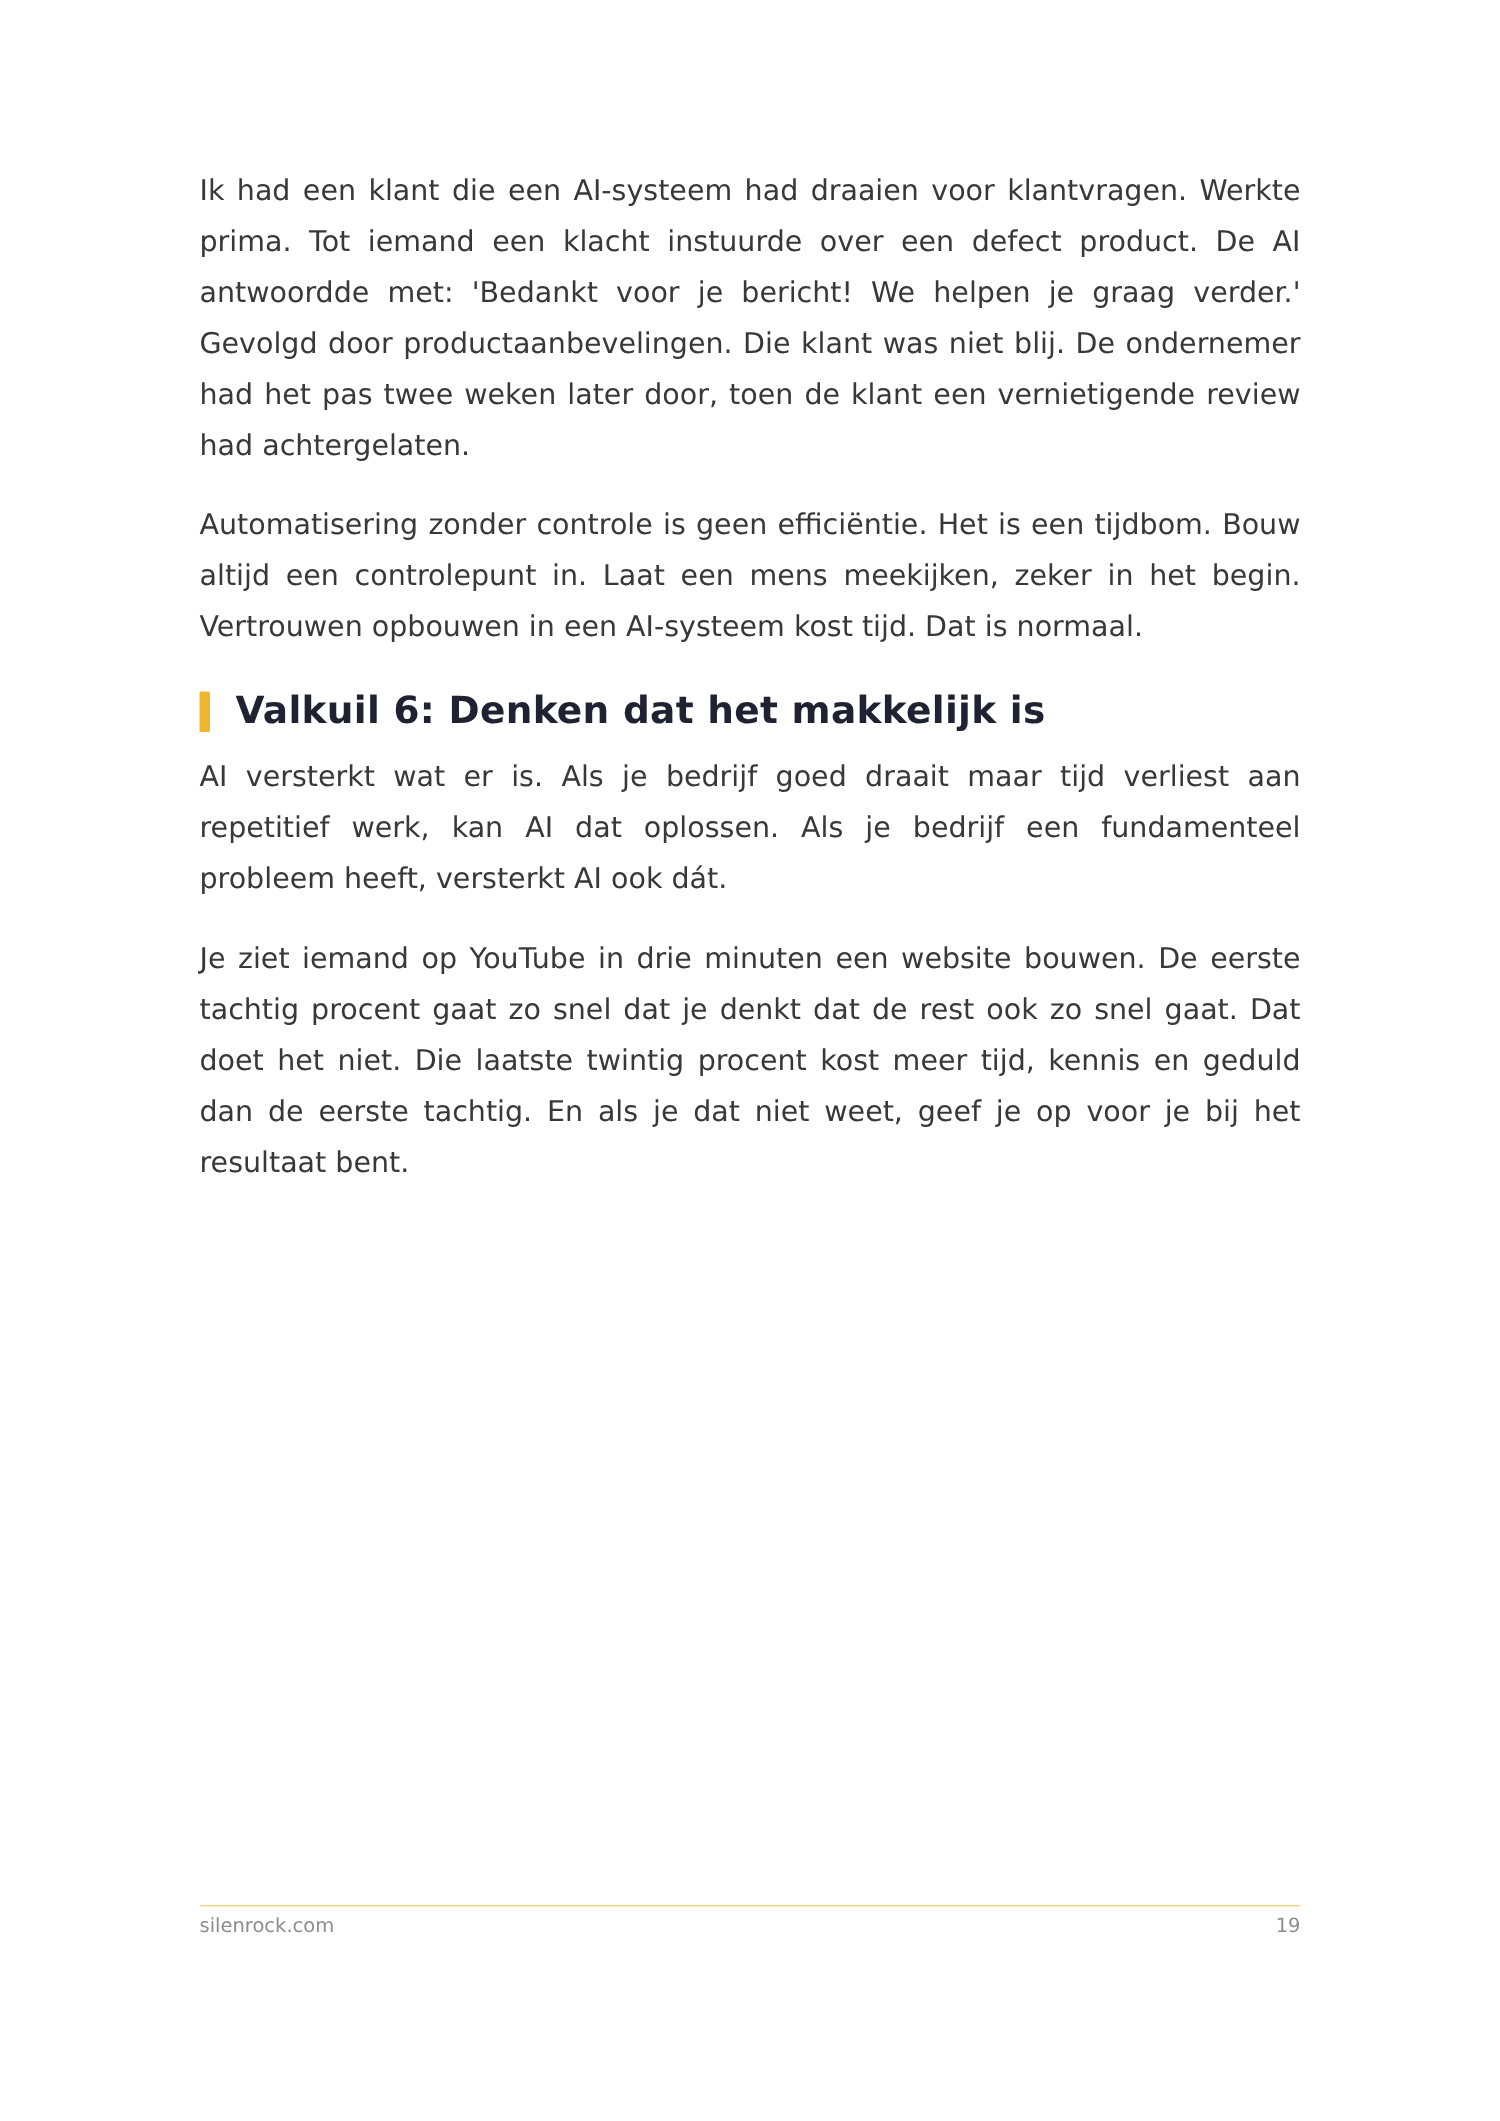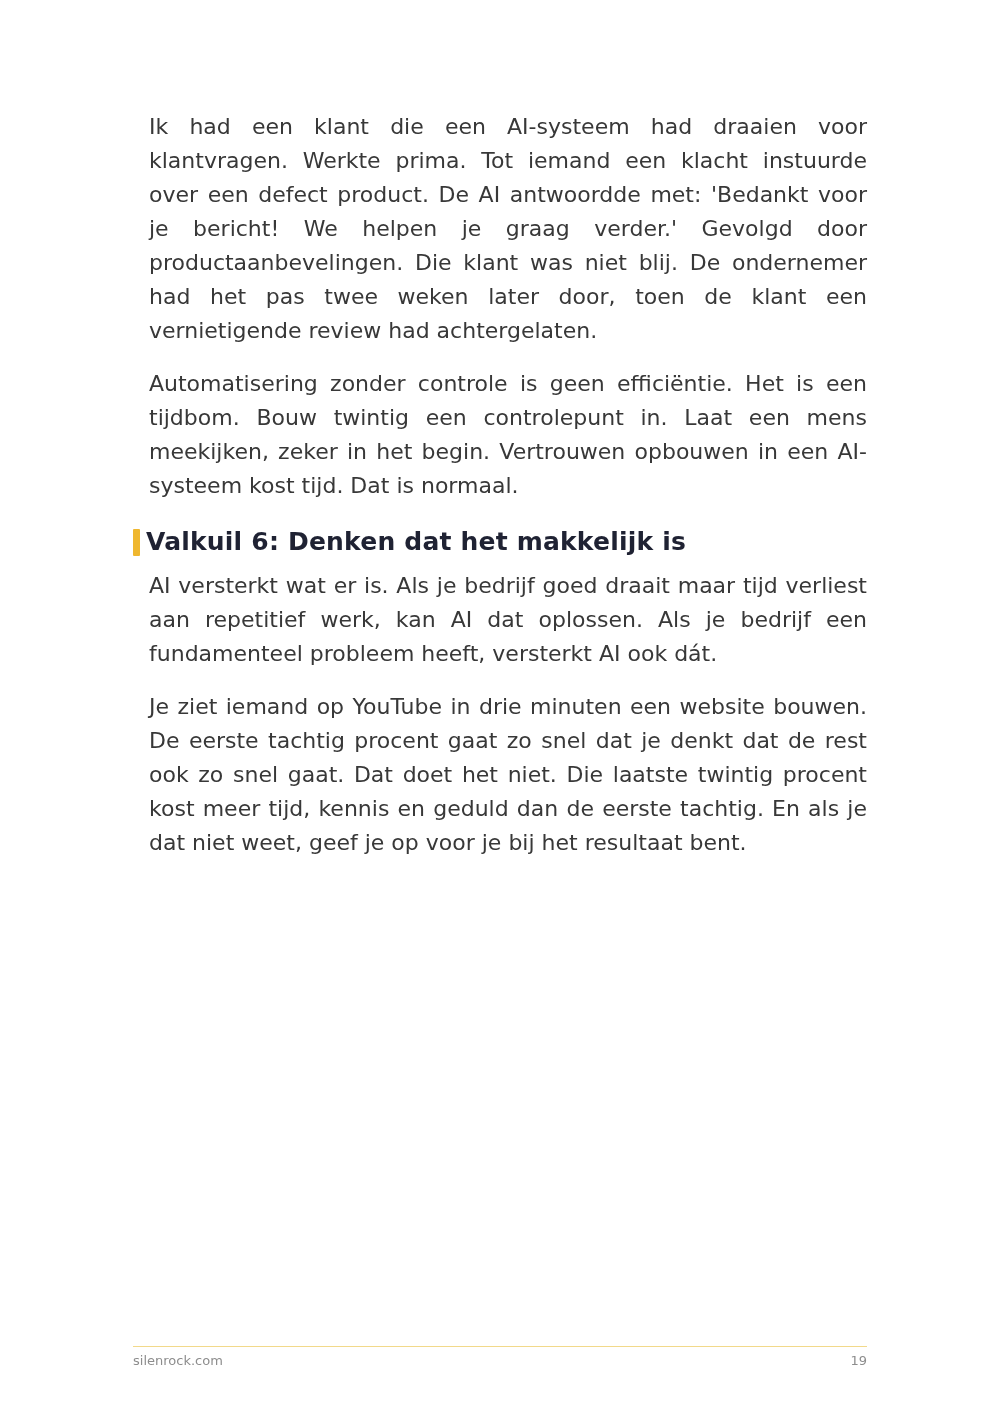--- a/index.html
+++ b/index.html
@@ -17,69 +17,69 @@
   }
   .content {
     position: absolute;
     left: 133px;
     top: 0;
     width: 734px;
     padding-top: 110px;
     box-sizing: content-box;
   }
   .content p {
-    margin: 0 0 19px 16px;
-    font-size: 22px;
+    margin: 0 0 19px 0;
+    font-size: 19px;
     line-height: 34px;
     color: var(--body_text, #383838);
     text-align: justify;
     text-justify: inter-word;
   }
   .section-heading {
     display: flex;
     align-items: center;
-    gap: 6px;
+    gap: 17px;
     margin: 21px 0 9px 0;
     font-size: 25px;
     line-height: 36px;
     font-weight: bold;
     color: var(--heading_text, #1f2233);
     letter-spacing: 0.2px;
   }
   .accent-bar {
     flex: 0 0 auto;
     width: 7px;
     height: 27px;
     background: var(--accent, #efb72f);
     border-radius: 1px;
   }
   .footer {
     position: absolute;
     left: 133px;
     width: 734px;
-    top: 1346px;
+    top: 1270px;
     border-top: 1px solid var(--footer_rule, #f2d98a);
     display: flex;
     justify-content: space-between;
     align-items: baseline;
     padding-top: 6px;
     font-size: 13px;
     line-height: 16px;
     color: var(--footer_text, #8d8d8d);
   }
 </style>
 </head>
 <body>
 
 <div class="page">
 
   <main class="content">
     <p>Ik had een klant die een AI-systeem had draaien voor klantvragen. Werkte prima. Tot iemand een klacht instuurde over een defect product. De AI antwoordde met: 'Bedankt voor je bericht! We helpen je graag verder.' Gevolgd door productaanbevelingen. Die klant was niet blij. De ondernemer had het pas twee weken later door, toen de klant een vernietigende review had achtergelaten.</p>
 
-    <p>Automatisering zonder controle is geen efficiëntie. Het is een tijdbom. Bouw twintig een controlepunt in. Laat een mens meekijken, zeker in het begin. Vertrouwen opbouwen in een AI-systeem kost tijd. Dat is normaal.</p>
+    <p>Automatisering zonder controle is geen efficiëntie. Het is een tijdbom. Bouw altijd een controlepunt in. Laat een mens meekijken, zeker in het begin. Vertrouwen opbouwen in een AI-systeem kost tijd. Dat is normaal.</p>
 
     <h2 class="section-heading">
       <span class="accent-bar"></span>
       <span>Valkuil 6: Denken dat het makkelijk is</span>
     </h2>
 
     <p>AI versterkt wat er is. Als je bedrijf goed draait maar tijd verliest aan repetitief werk, kan AI dat oplossen. Als je bedrijf een fundamenteel probleem heeft, versterkt AI ook dát.</p>
 
     <p>Je ziet iemand op YouTube in drie minuten een website bouwen. De eerste tachtig procent gaat zo snel dat je denkt dat de rest ook zo snel gaat. Dat doet het niet. Die laatste twintig procent kost meer tijd, kennis en geduld dan de eerste tachtig. En als je dat niet weet, geef je op voor je bij het resultaat bent.</p>
   </main>

